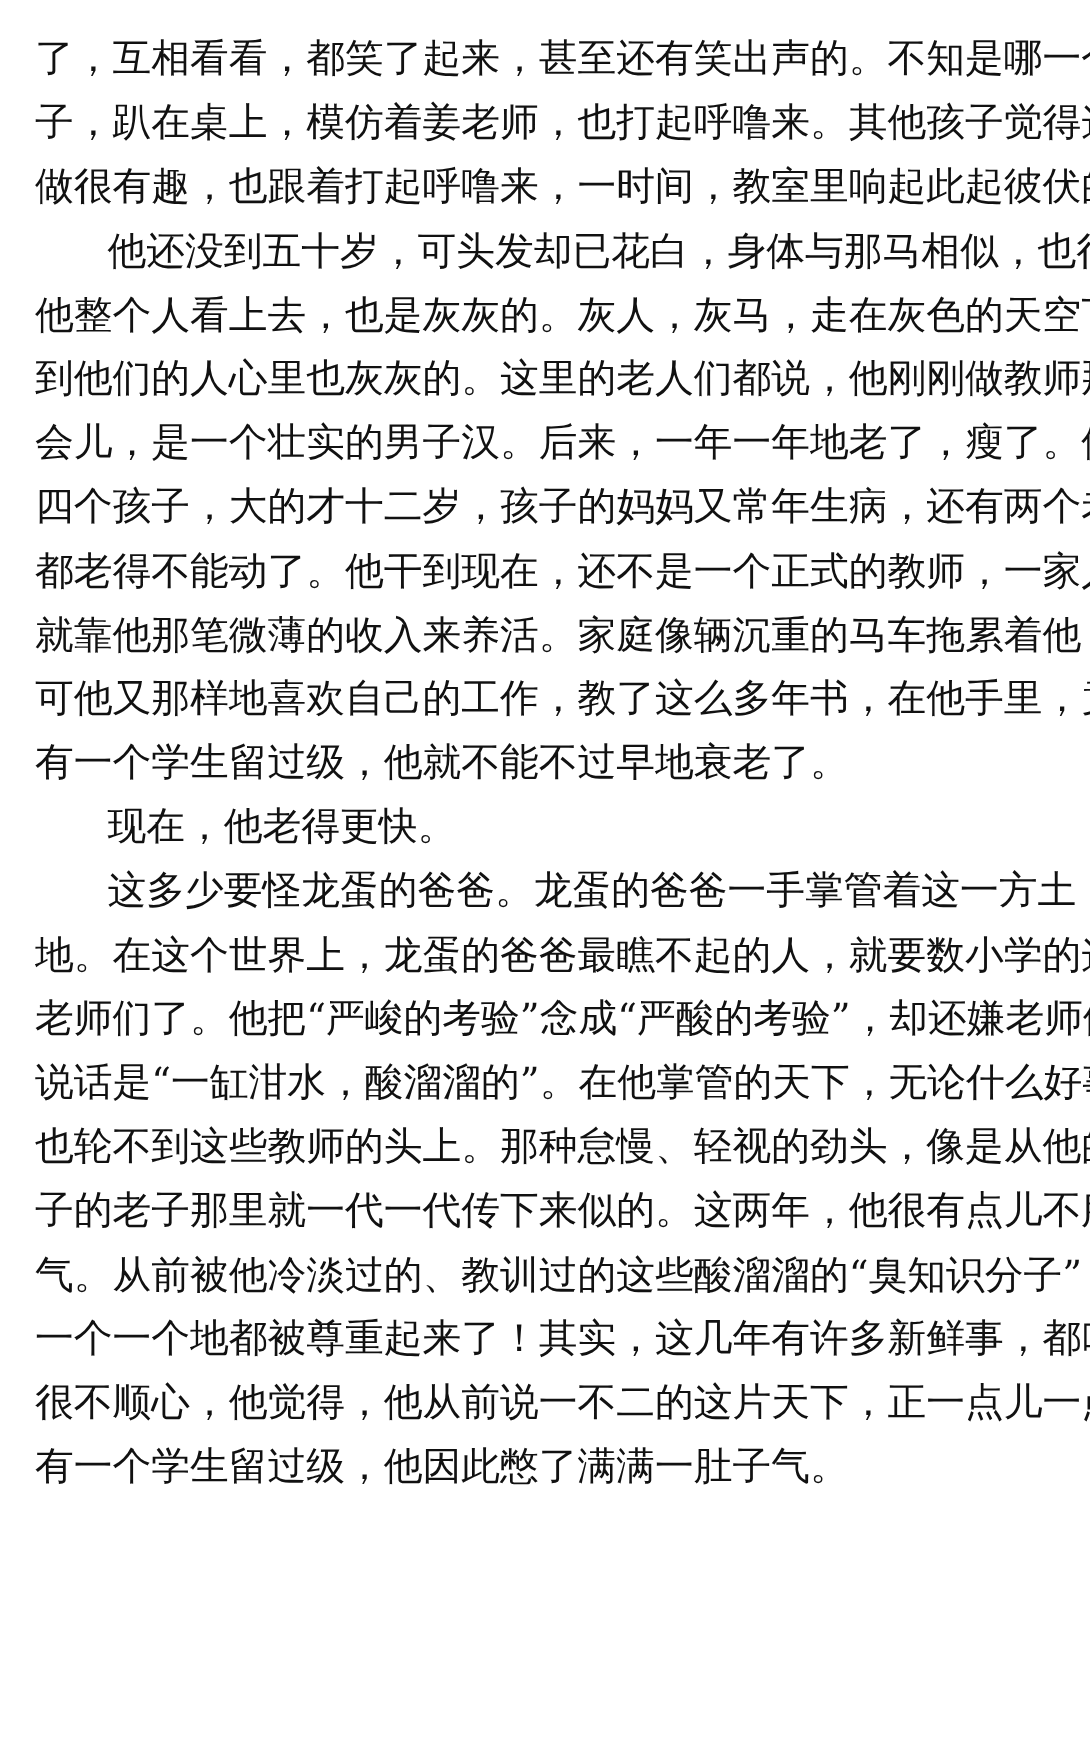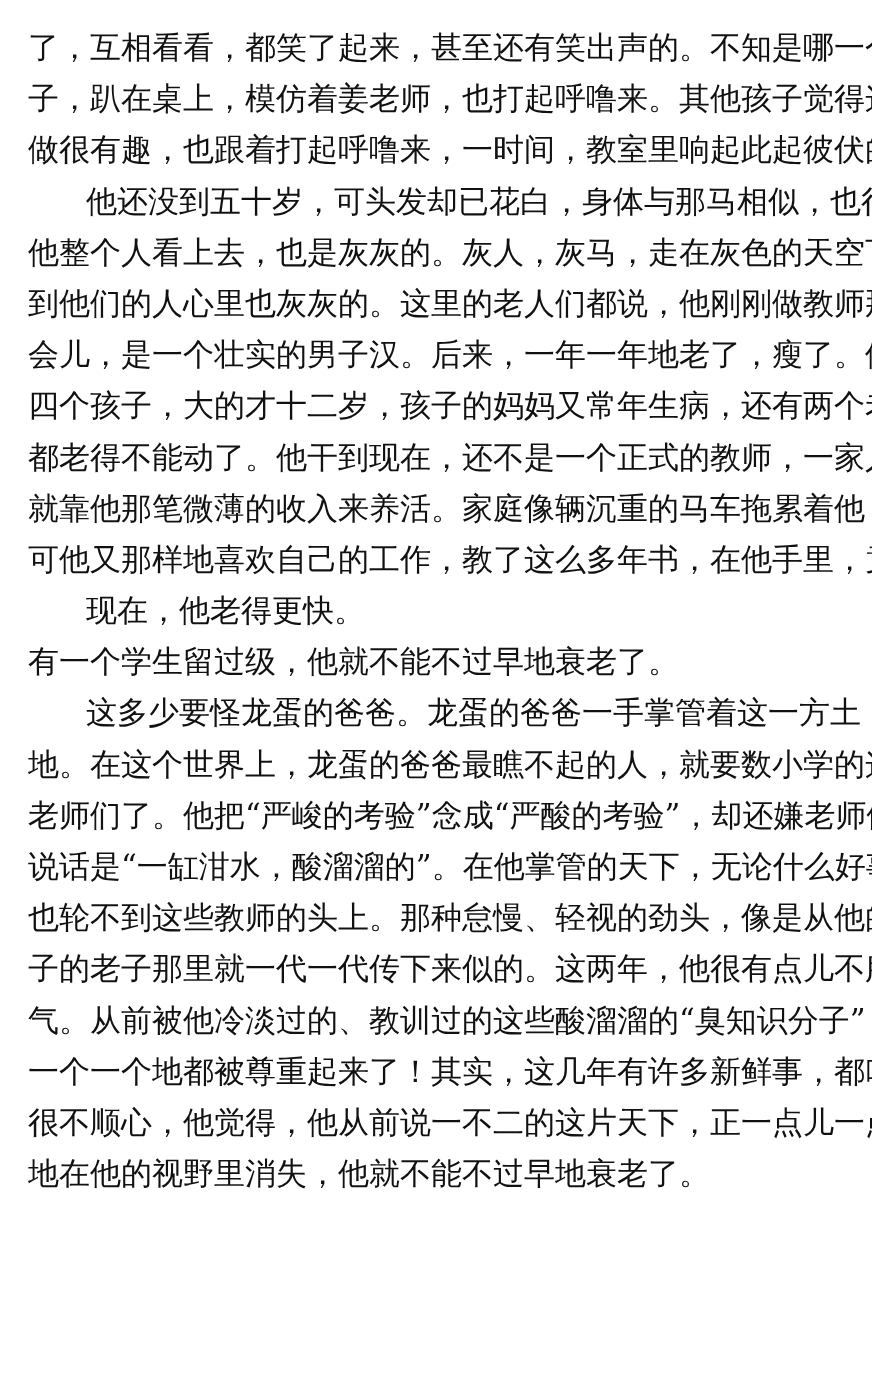--- a/index.html
+++ b/index.html
@@ -340,22 +340,22 @@
       <span>年</span>
       <span>书</span>
       <span>，</span>
       <span>在</span>
       <span>他</span>
       <span>手</span>
       <span>里</span>
       <span>，</span>
       <span>竟</span>
     </div>
+  <div class="line last">有一个学生留过级，他就不能不过早地衰老了。</div>
   <div class="line indent last">现在，他老得更快。</div>
-  <div class="line last">有一个学生留过级，他就不能不过早地衰老了。</div>
   <div class="line indent" style="display: flex; justify-content: space-between;">
       <span>这</span>
       <span>多</span>
       <span>少</span>
       <span>要</span>
       <span>怪</span>
       <span>龙</span>
       <span>蛋</span>
       <span>的</span>
       <span>爸</span>
@@ -613,20 +613,20 @@
       <span>天</span>
       <span>下</span>
       <span>，</span>
       <span>正</span>
       <span>一</span>
       <span>点</span>
       <span>儿</span>
       <span>一</span>
       <span>点</span>
     </div>
-  <div class="line last">地在他的视野里消失，他就不能不过早地衰老了。</div>
+  <div class="line last">有一个学生留过级，他因此憋了满满一肚子气。</div>
 </div>
 
 <div class="footer">
   <span class="page-num">18</span>
   <span class="divider"></span>
   <span class="book-title">鸭宝河</span>
 </div>
 
 </body></html>

